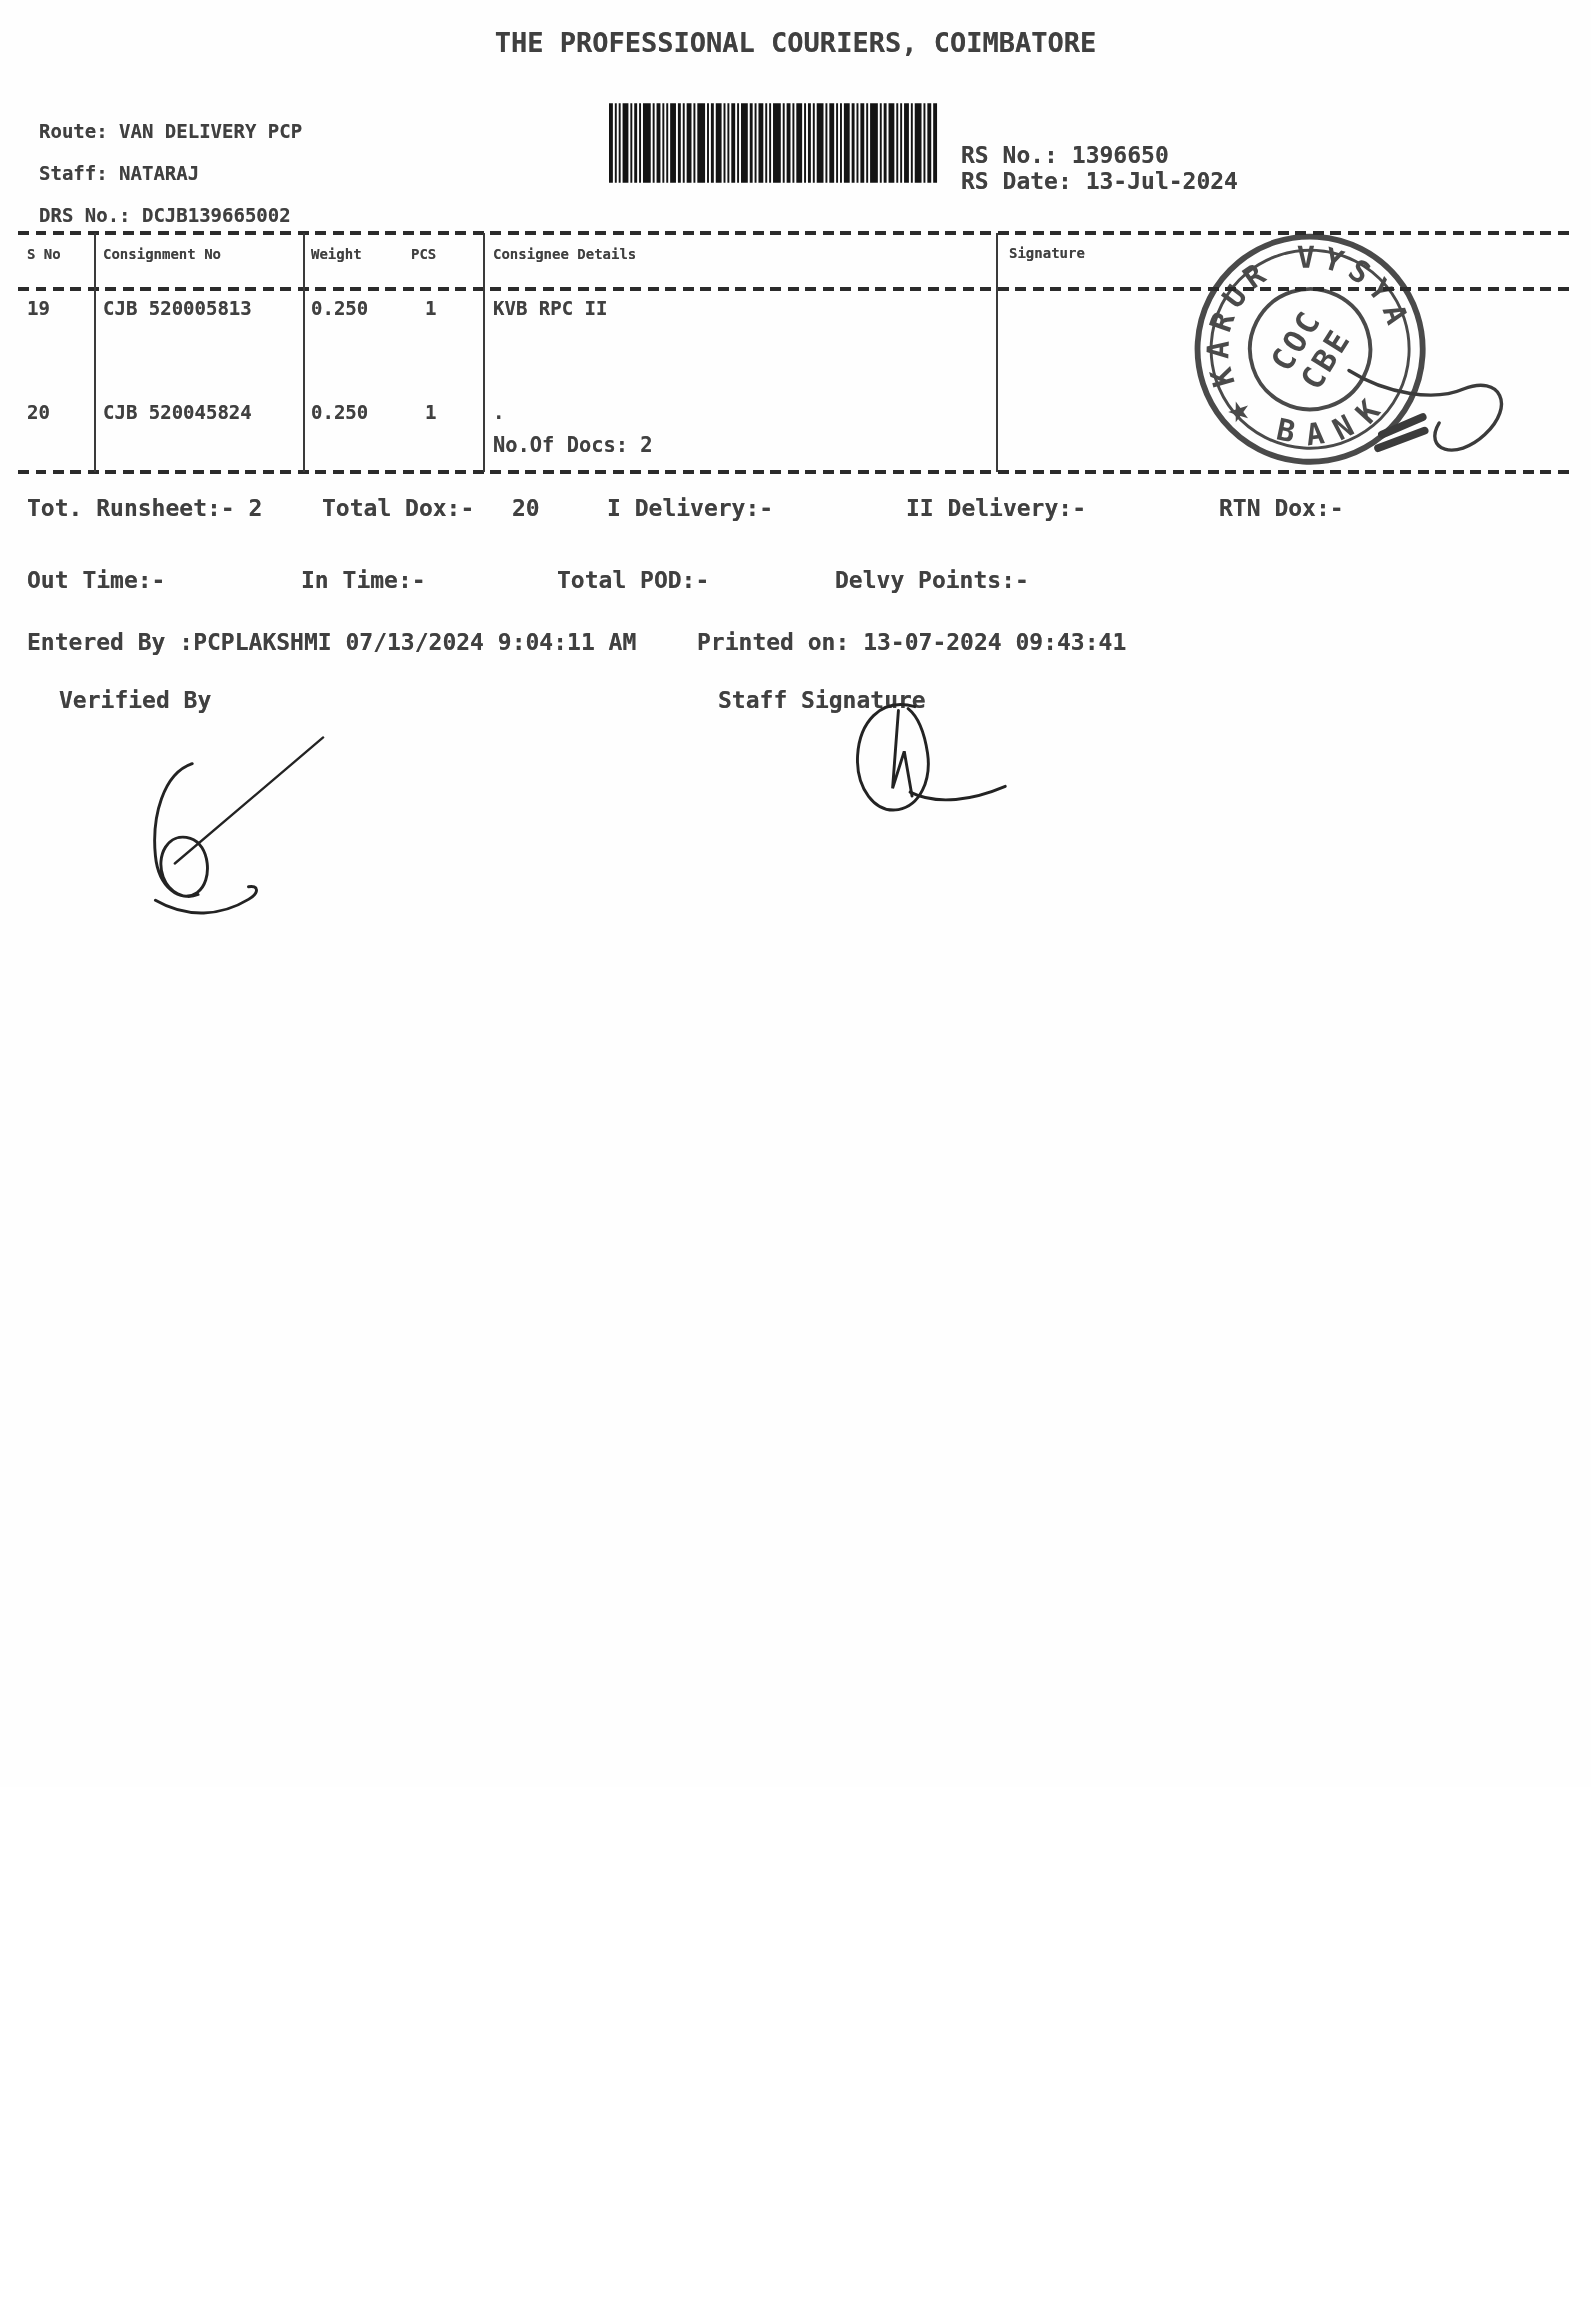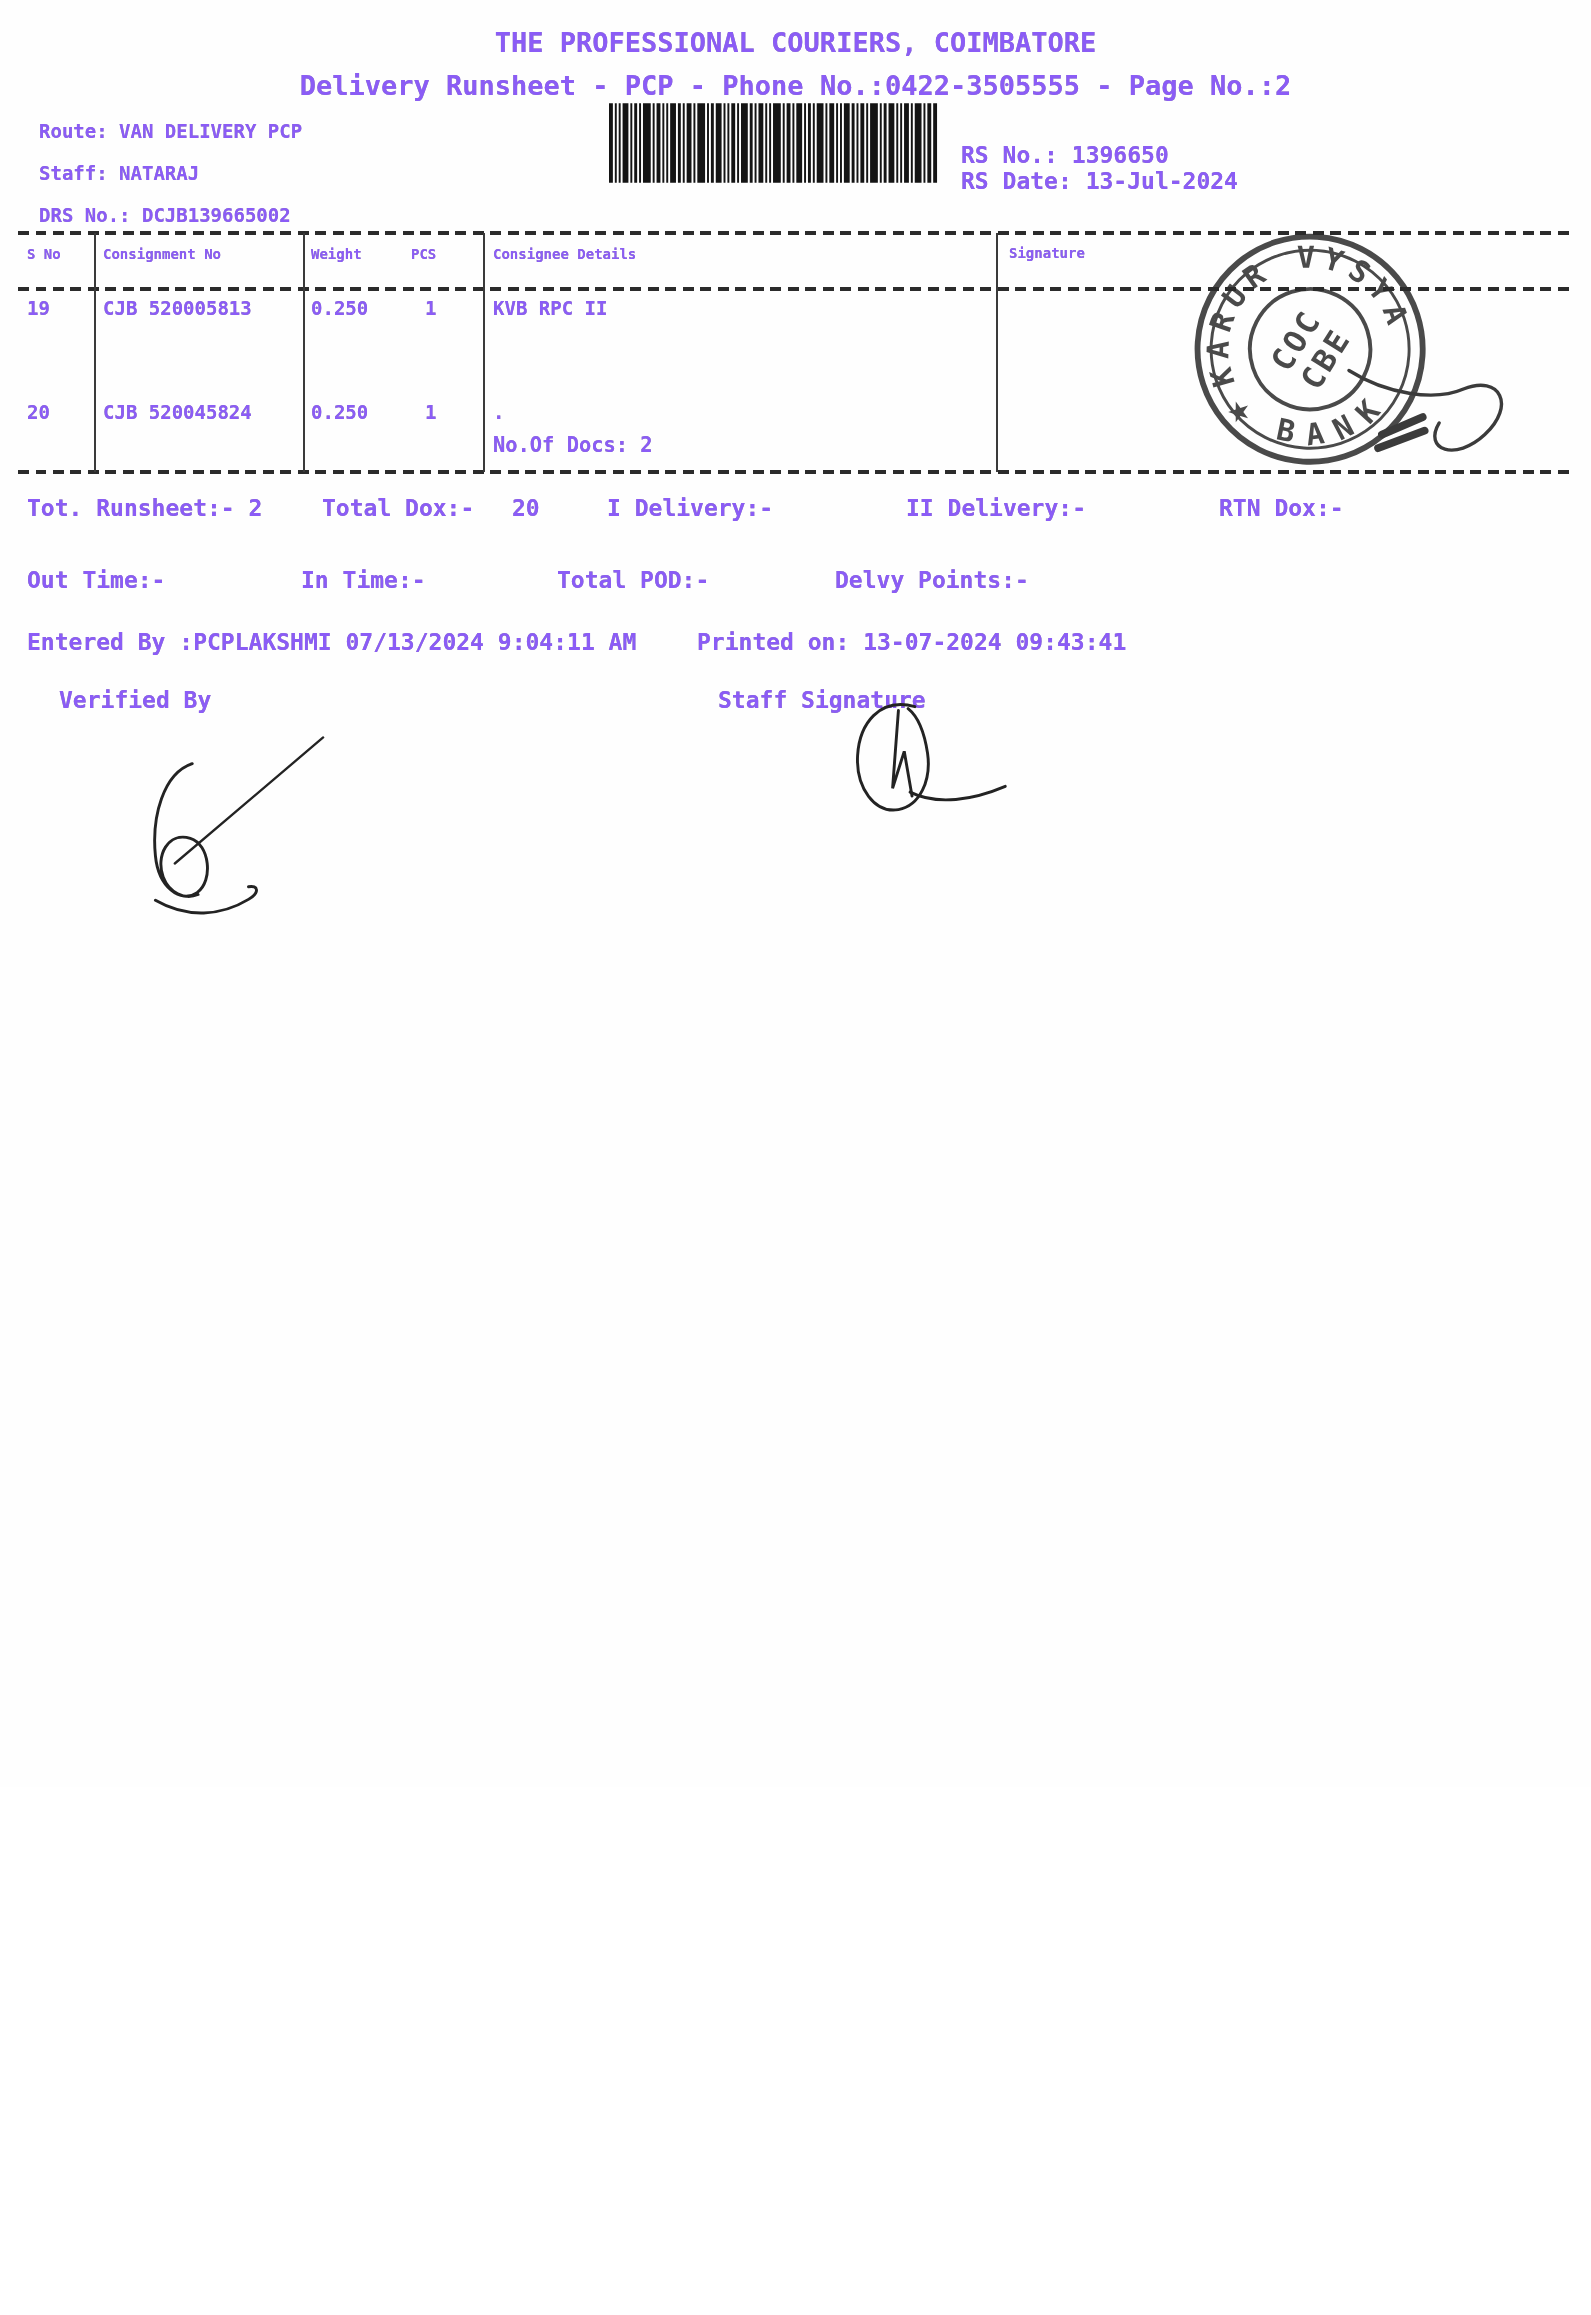--- a/index.html
+++ b/index.html
@@ -1,36 +1,35 @@
 <!DOCTYPE html>
 <html><head>
 <meta charset="utf-8">
 <style>
   html,body{margin:0;padding:0;background:#ffffff;}
   #page{
     position:relative;width:1591px;height:1787px;background:#fefefe;overflow:hidden;
-    font-family:"DejaVu Sans Mono","Liberation Mono",monospace;color:#8b5cf6;font-weight:700;
+    font-family:"DejaVu Sans Mono","Liberation Mono",monospace;color:#404040;font-weight:700;
   }
   .pos{position:absolute;white-space:pre;text-shadow:0 0 0.6px rgba(20,20,20,.45);}
   .t28{font-size:27px;} .t25{font-size:19px;} .t24{font-size:23px;}
   .t23{font-size:14px;} .t21{font-size:20.4px;}
   .center{left:0;width:1591px;text-align:center;}
   .dash{position:absolute;left:17.5px;width:1556px;height:3.9px;
     background:repeating-linear-gradient(90deg,#2b2b2b 0 10.7px,transparent 10.7px 17.5px);}
   .vline{position:absolute;width:1.9px;top:233px;height:239px;background:#3a3a3a;}
   svg{position:absolute;}
   svg text{font-family:"DejaVu Sans Mono","Liberation Mono",monospace;}
 </style>
 </head>
 <body>
 
 <div id="page">
 
   <div class="pos t28 center" style="top:27px;">THE PROFESSIONAL COURIERS, COIMBATORE</div>
-  <div class="pos t28 center" style="top:70px;">Delivery Runsheet - PCP - Phone No.:0422-3505555 - Page No.:2</div>
 
   <div class="pos t25" style="left:39px;top:120px;"><span>Route:</span> <span>VAN DELIVERY PCP</span></div>
   <div class="pos t25" style="left:39px;top:162px;"><span>Staff:</span> <span>NATARAJ</span></div>
   <div class="pos t25" style="left:39px;top:204px;"><span>DRS No.:</span> <span>DCJB139665002</span></div>
 
   <div class="pos t24" style="left:961px;top:142px;"><span>RS No.:</span> <span>1396650</span></div>
   <div class="pos t24" style="left:961px;top:168px;"><span>RS Date:</span> <span>13-Jul-2024</span></div>
 
   <svg style="left:609px;top:103px;" width="330" height="82" viewBox="0 0 340 84">
     <path fill="#141414" d="M0 0h4v82h-4z M6 0h2v82h-2z M10 0h2v82h-2z M14 0h6v82h-6z M22 0h2v82h-2z M26 0h3v82h-3z M31 0h2v82h-2z M35 0h8v82h-8z M45 0h2v82h-2z M49 0h4v82h-4z M55 0h2v82h-2z M59 0h2v82h-2z M63 0h6v82h-6z M71 0h3v82h-3z M76 0h2v82h-2z M80 0h5v82h-5z M87 0h2v82h-2z M91 0h8v82h-8z M101 0h2v82h-2z M105 0h3v82h-3z M110 0h6v82h-6z M118 0h2v82h-2z M122 0h2v82h-2z M126 0h4v82h-4z M132 0h2v82h-2z M136 0h7v82h-7z M145 0h3v82h-3z M150 0h2v82h-2z M154 0h5v82h-5z M161 0h2v82h-2z M165 0h2v82h-2z M169 0h8v82h-8z M179 0h2v82h-2z M183 0h4v82h-4z M189 0h2v82h-2z M193 0h6v82h-6z M201 0h2v82h-2z M205 0h3v82h-3z M210 0h2v82h-2z M214 0h7v82h-7z M223 0h2v82h-2z M227 0h5v82h-5z M234 0h2v82h-2z M238 0h2v82h-2z M242 0h6v82h-6z M250 0h3v82h-3z M255 0h2v82h-2z M259 0h4v82h-4z M265 0h2v82h-2z M269 0h8v82h-8z M279 0h2v82h-2z M283 0h3v82h-3z M288 0h6v82h-6z M296 0h2v82h-2z M300 0h2v82h-2z M304 0h5v82h-5z M311 0h2v82h-2z M315 0h7v82h-7z M324 0h2v82h-2z M328 0h4v82h-4z M334 0h4v82h-4z"></path>

